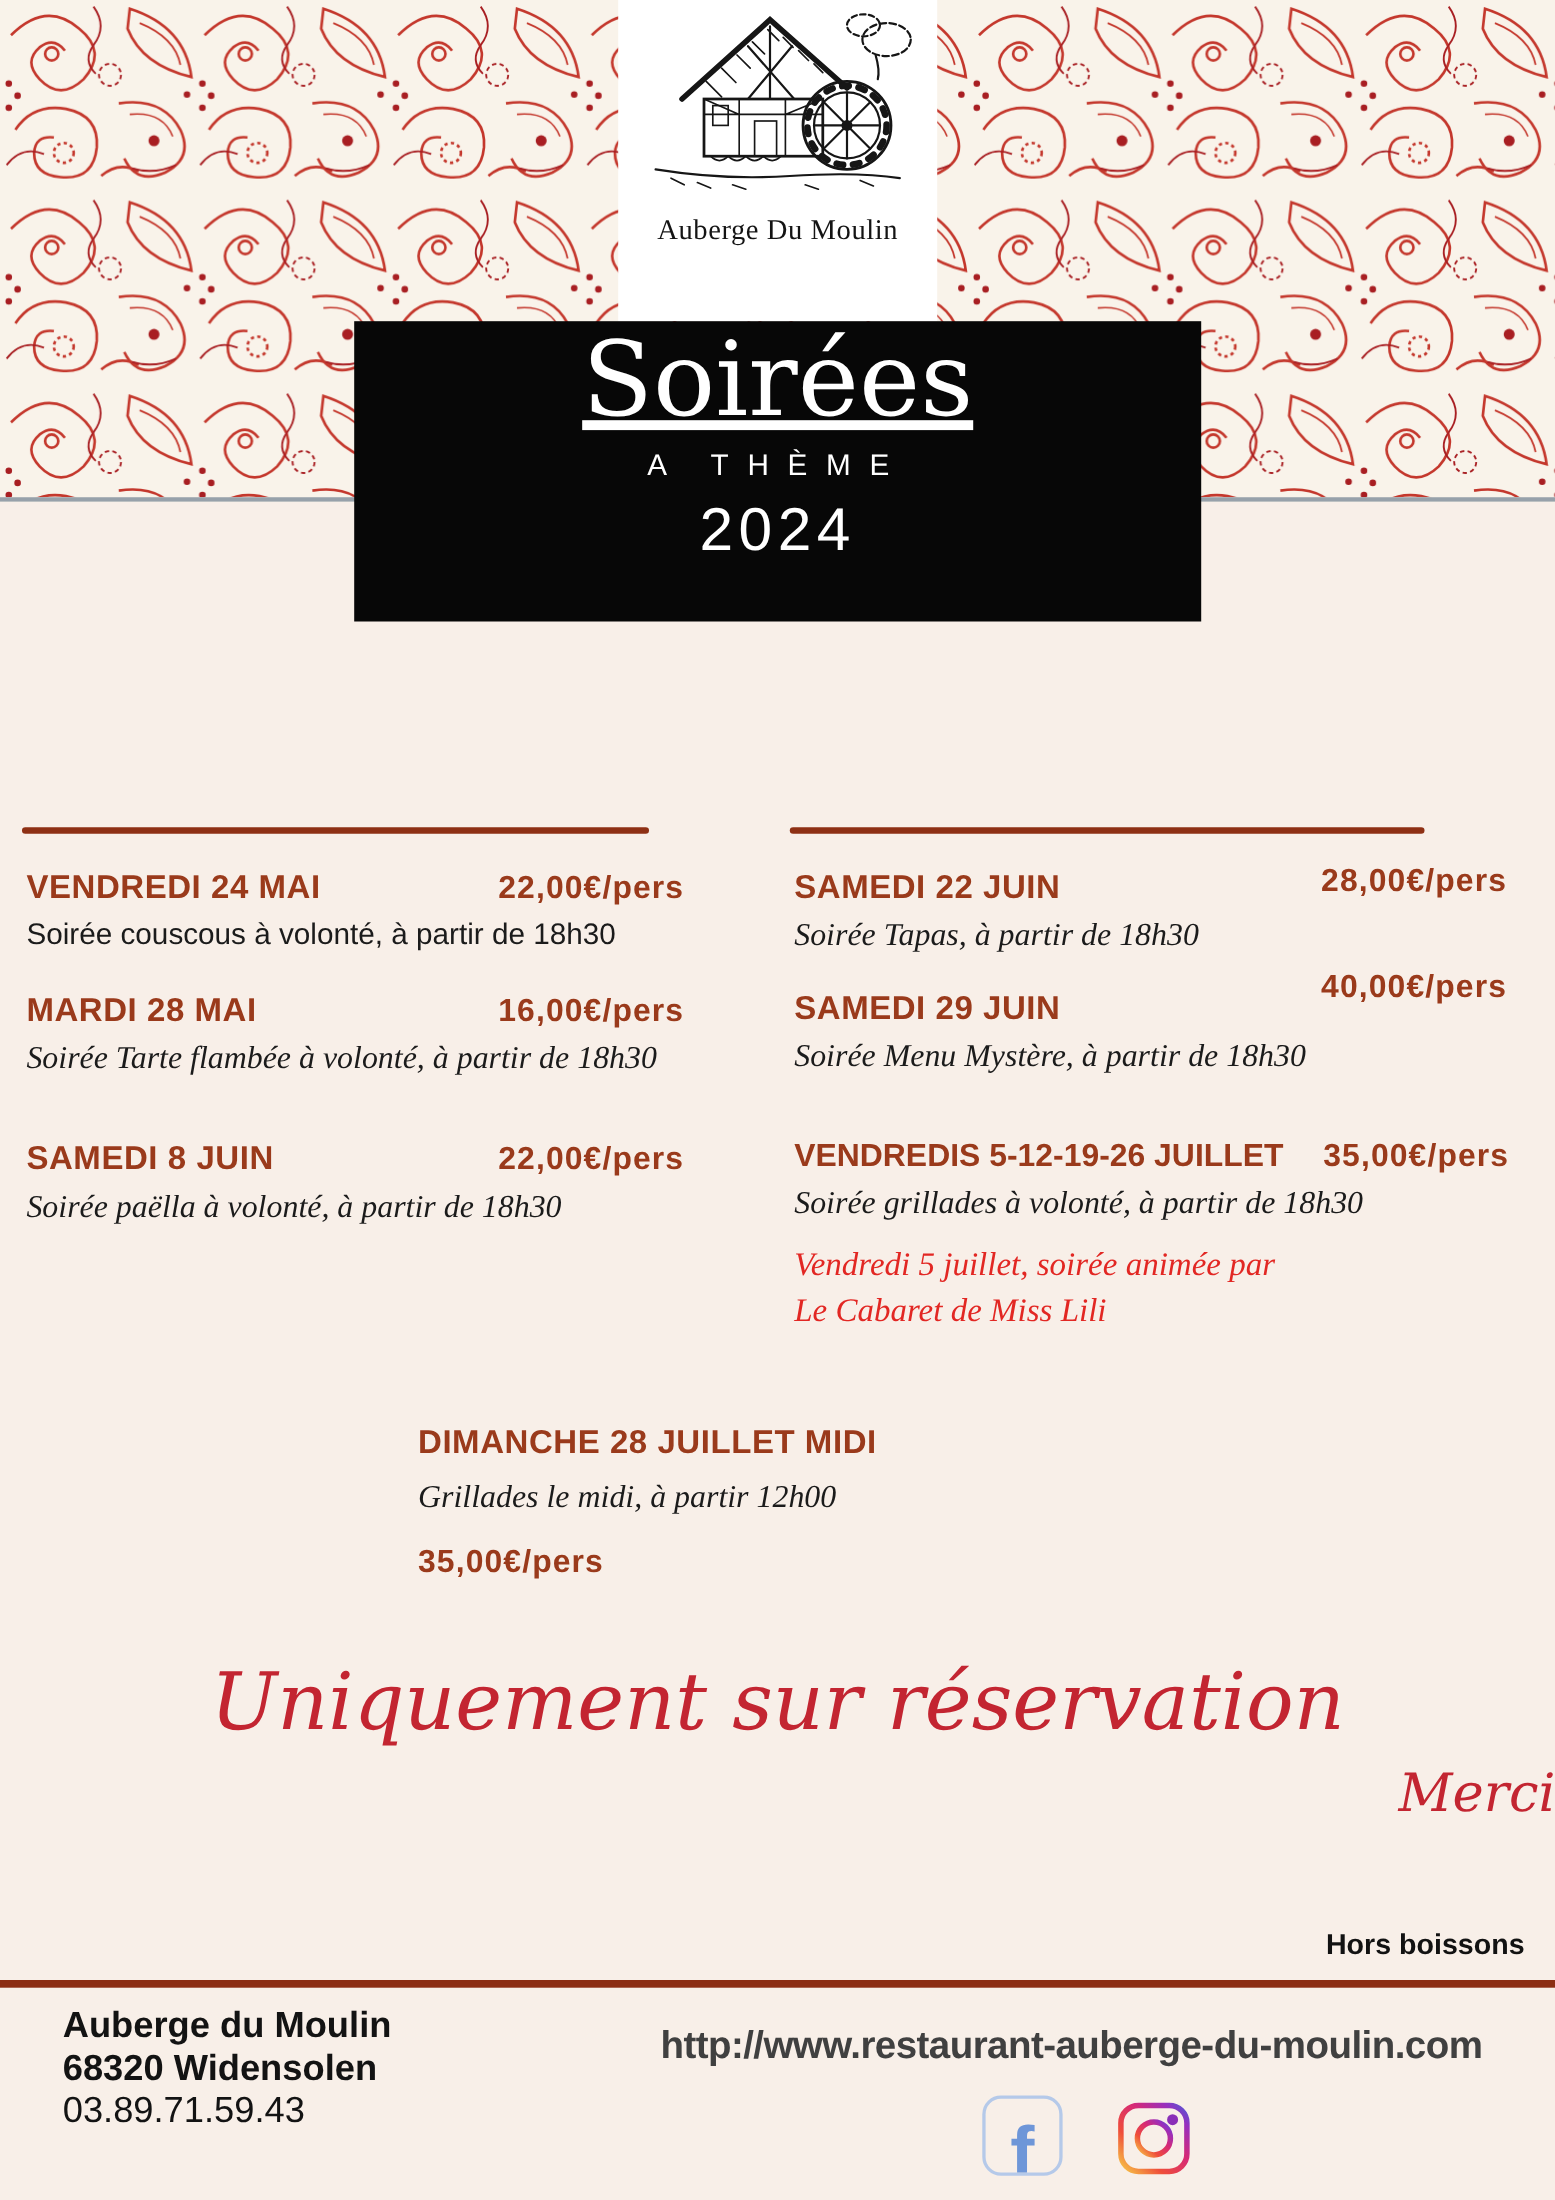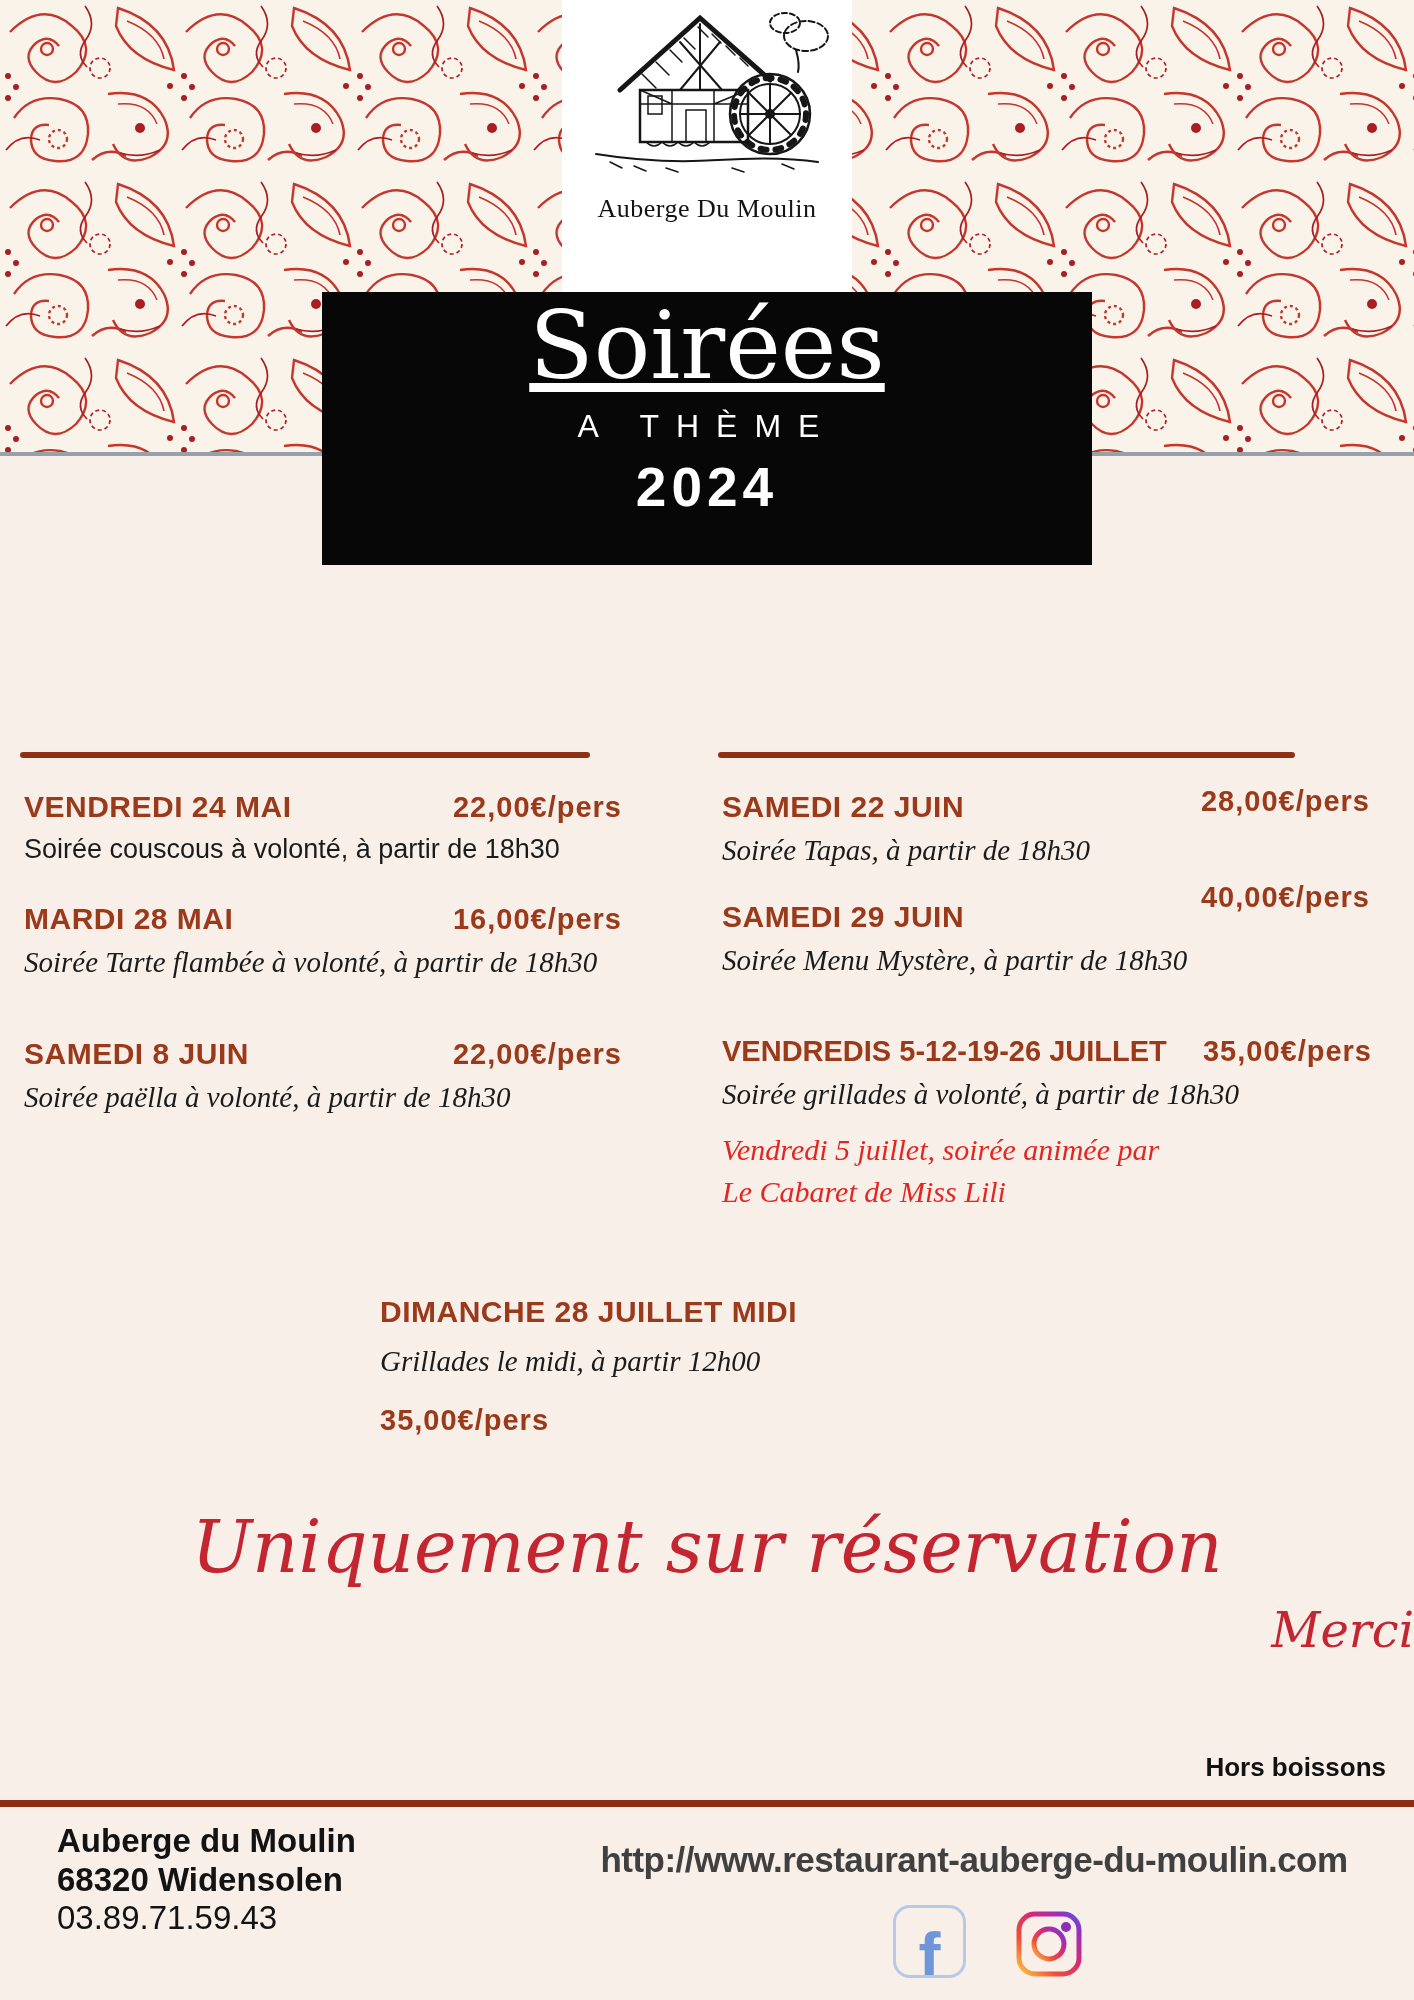--- a/index.html
+++ b/index.html
@@ -14,22 +14,22 @@
   
   .logo-panel{position:absolute;left:562px;top:0;width:290px;height:292px;background:#ffffff;
               display:flex;flex-direction:column;align-items:center;}
   .logo-text{font-family:"Liberation Serif",serif;font-size:26px;color:#141414;
              letter-spacing:.5px;margin-top:2px;white-space:nowrap;}
 
   
   .title-box{position:absolute;left:322px;top:292px;width:770px;height:273px;background:#070707;
              color:#ffffff;text-align:center;}
   .title-main{font-family:"DejaVu Serif",serif;font-size:94px;line-height:1.02;margin-top:6px;text-decoration:underline;}
-  .title-sub{font-size:32px;letter-spacing:17px;padding-left:0;margin-top:14px;font-weight:400;}
-  .title-year{font-size:55px;letter-spacing:5px;margin-top:10px;font-weight:700;}
+  .title-sub{font-size:27px;letter-spacing:17px;padding-left:0;margin-top:14px;font-weight:400;}
+  .title-year{font-size:55px;letter-spacing:5px;margin-top:10px;font-weight:400;}
 
   
   .rule{position:absolute;height:6px;background:#8e3014;border-radius:3px;}
   .rule-left{left:20px;top:752px;width:570px;}
   .rule-right{left:718px;top:752px;width:577px;}
 
   
   .event{position:absolute;}
   .event-head{display:flex;justify-content:space-between;align-items:baseline;}
   .event-name{font-weight:bold;font-size:30px;color:#9a3a1b;letter-spacing:.5px;white-space:nowrap;}

